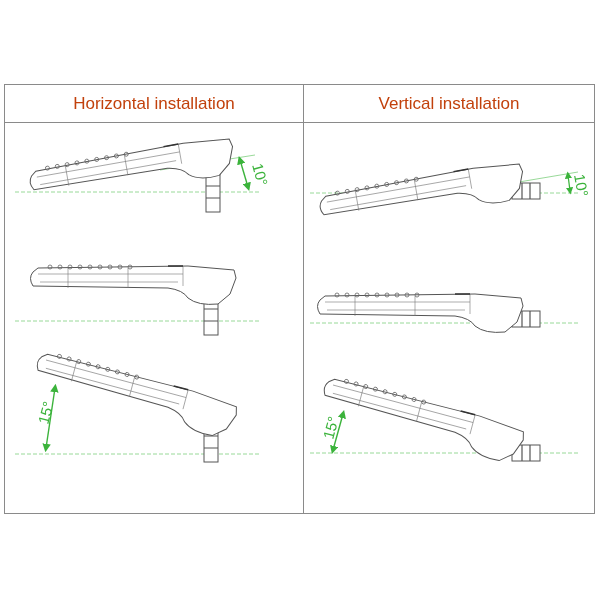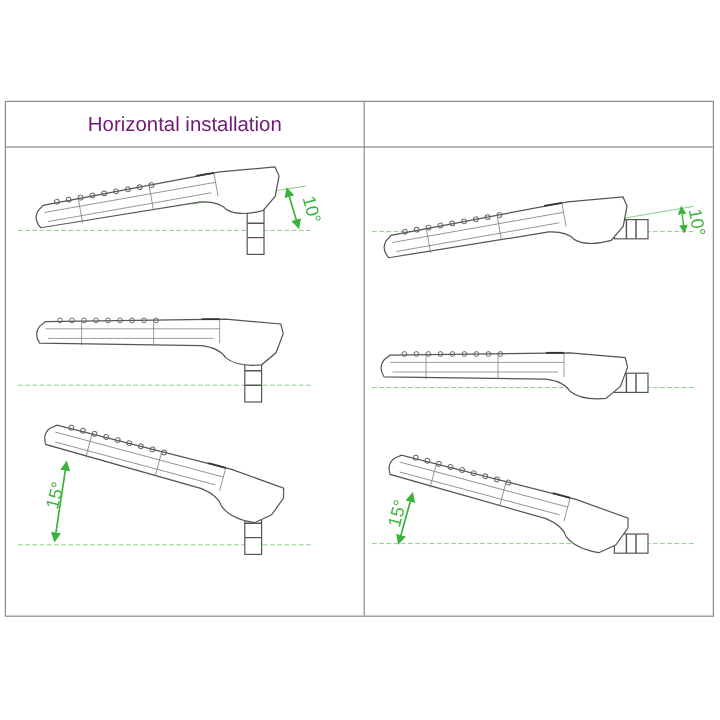--- a/index.html
+++ b/index.html
@@ -1,30 +1,31 @@
 <!DOCTYPE html>
 <html><head>
 <meta charset="utf-8">
 <style>
   html,body{margin:0;padding:0;background:#fff;}
   body{width:600px;height:600px;position:relative;overflow:hidden;font-family:"Liberation Sans",sans-serif;}
   .table{position:absolute;left:4px;top:84px;width:591px;height:430px;border:1px solid #8a8a8a;box-sizing:border-box;}
-  .hdr{position:absolute;top:0;height:37px;display:flex;align-items:center;justify-content:center;font-size:17px;color:#701a75;}
+  .hdr{position:absolute;top:0;height:37px;display:flex;align-items:center;justify-content:center;font-size:17px;color:#c2410c;}
   .hdr.l{left:0;width:298px;}
   .hdr.r{left:298px;width:292px;}
   .hline{position:absolute;left:0;right:0;top:37px;height:1px;background:#8a8a8a;}
   .vline{position:absolute;top:0;bottom:0;left:298px;width:1px;background:#8a8a8a;}
   svg.art{position:absolute;left:0;top:0;}
   .deg{font-family:"Liberation Sans",sans-serif;fill:#3bb33b;font-size:15px;}
 </style>
 </head>
 <body>
 
 <div class="table">
   <div class="hdr l">Horizontal installation</div>
+  <div class="hdr r">Vertical installation</div>
   <div class="hline"></div>
   <div class="vline"></div>
 </div>
 
 <svg class="art" width="600" height="600" viewBox="0 0 600 600">
   <defs>
     <marker id="ah" markerWidth="6" markerHeight="6" refX="3" refY="3" orient="auto-start-reverse">
       <path d="M0,0 L6,3 L0,6 z" fill="#3bb33b"></path>
     </marker>
 

